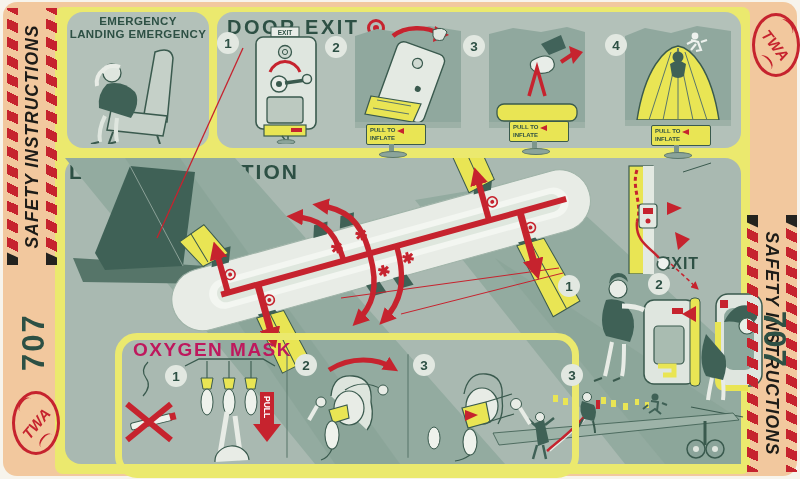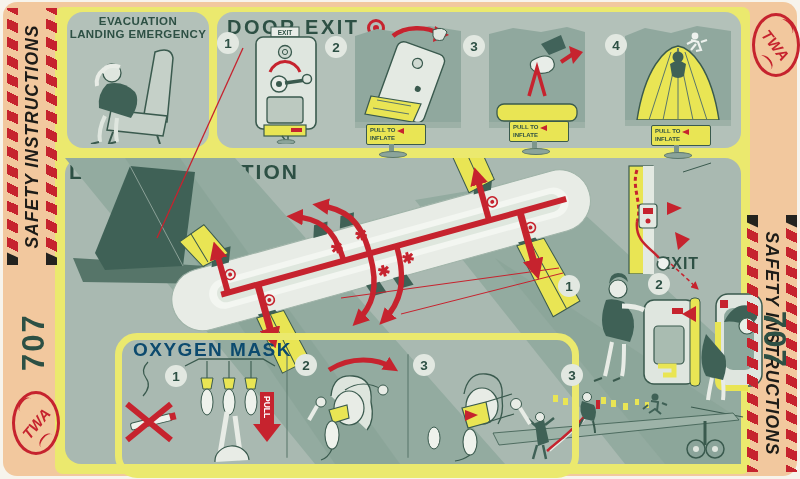--- a/index.html
+++ b/index.html
@@ -19,21 +19,21 @@
   .h-em{left:64px;top:13px;width:142px;text-align:center;color:#2d5044;font-weight:700;
         font-size:11.5px;letter-spacing:.4px;line-height:13px;}
   .h-door{left:224px;top:14px;color:#2d5044;font-weight:700;font-size:20px;letter-spacing:2.5px;
           display:flex;align-items:center;gap:7px;}
   .ring{width:12px;height:12px;border:3px solid #c6232e;border-radius:50%;position:relative;}
   .ring i{position:absolute;left:3px;top:3px;width:6px;height:6px;background:#c6232e;border-radius:50%;}
   .h-land{left:66px;top:158px;color:#2d5044;font-weight:700;font-size:21px;letter-spacing:2px;}
   .h-window{left:553px;top:253px;color:#2d5044;font-weight:700;font-size:16px;letter-spacing:1px;
             display:flex;align-items:center;gap:5px;}
   .h-window .ast{color:#c6232e;font-size:19px;font-family:"DejaVu Sans",sans-serif;line-height:14px;}
-  .h-ox{left:130px;top:337px;color:#0c4a6e;font-weight:700;font-size:19px;letter-spacing:1.5px;}
+  .h-ox{left:130px;top:337px;color:#be185d;font-weight:700;font-size:19px;letter-spacing:1.5px;}
   
   .num{width:22px;height:22px;border-radius:50%;background:#e2e8e1;color:#2d5044;font-weight:700;
        font-size:13.5px;display:flex;align-items:center;justify-content:center;z-index:6;}
   
   .sign{width:52px;background:#e9e554;border:1px solid #3a5a4e;border-radius:2px;color:#2d5044;
         font-size:6px;font-weight:700;line-height:7.5px;padding:2px 3px;z-index:6;text-align:left;}
   .sign .l1{display:flex;align-items:center;gap:2px;white-space:nowrap;}
   .arrow-left{width:0;height:0;border-top:3px solid transparent;border-bottom:3px solid transparent;
               border-right:7px solid #c6232e;display:inline-block;}
   .post{position:absolute;left:22px;top:100%;width:5px;height:7px;background:#7d968c;}
@@ -100,21 +100,21 @@
     <div class="stripes"></div>
     <div class="txt">SAFETY INSTRUCTIONS</div>
     <div class="stripes"></div>
   </div>
   <div class="abs m707 m707-r">707</div>
   <div class="abs twa twa-r" id="twa-right">
     <span class="t">TWA</span>
   </div>
 
   <div class="abs h-em" style="z-index:4">
-    <div>EVACUATION</div>
+    <div>EMERGENCY</div>
     <div>LANDING EMERGENCY</div>
   </div>
   <svg class="abs scene" style="left:74px;top:42px" width="126" height="100" viewBox="0 0 126 100">
     <path d="M78,8 q16,-6 18,6 l-6,64 -24,-2 z" fill="#c5d0c8" stroke="#3a5a4e" stroke-width="1.5"></path>
     <polygon points="34,66 90,72 86,92 30,86" fill="#c5d0c8" stroke="#3a5a4e" stroke-width="1.5"></polygon>
     <path d="M36,88 l-4,11 M80,91 l3,9" stroke="#3a5a4e" stroke-width="2" fill="none"></path>
     <path d="M30,40 q-10,10 -8,24 l32,10 q10,-16 4,-26 q-12,-12 -28,-8z" fill="#3f6156"></path>
     <circle cx="35" cy="29" r="9" fill="#dfe6df" stroke="#3a5a4e" stroke-width="1.3"></circle>
     <path d="M27,25 q-9,7 -7,17" stroke="#e8ece6" stroke-width="4" fill="none"></path>
     <path d="M43,23 q-14,-4 -18,6" stroke="#e8ece6" stroke-width="4" fill="none"></path>

